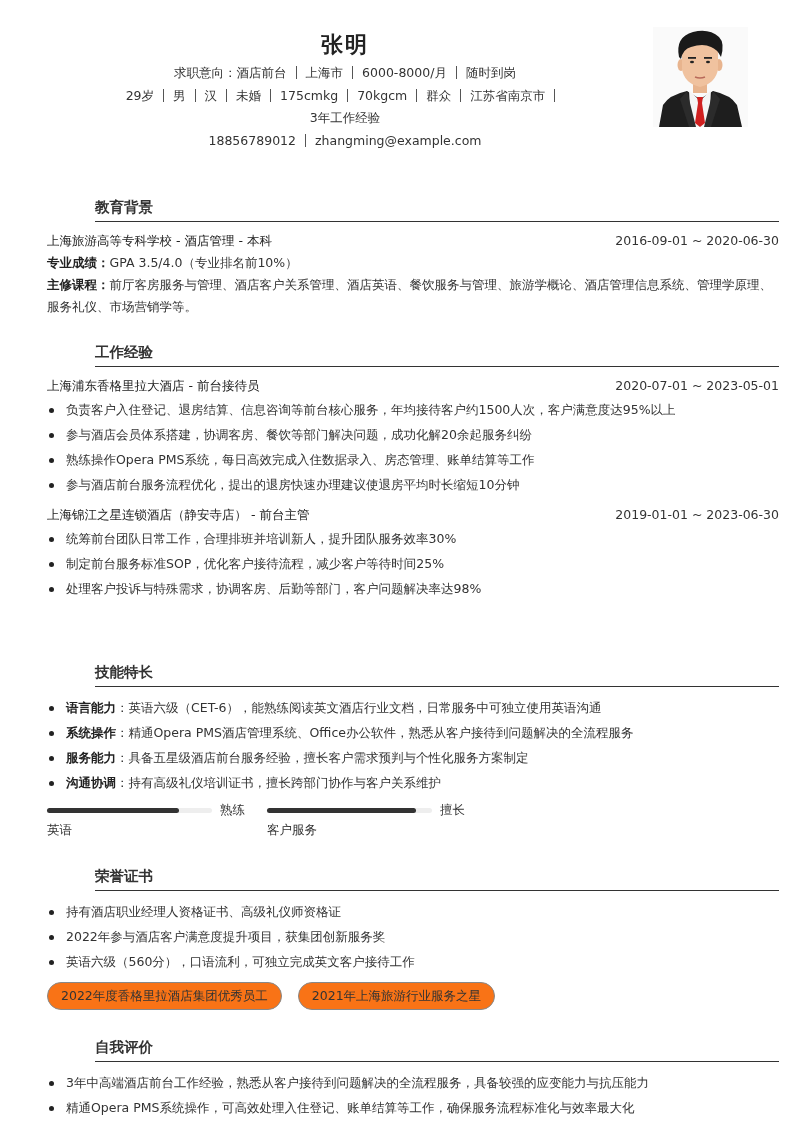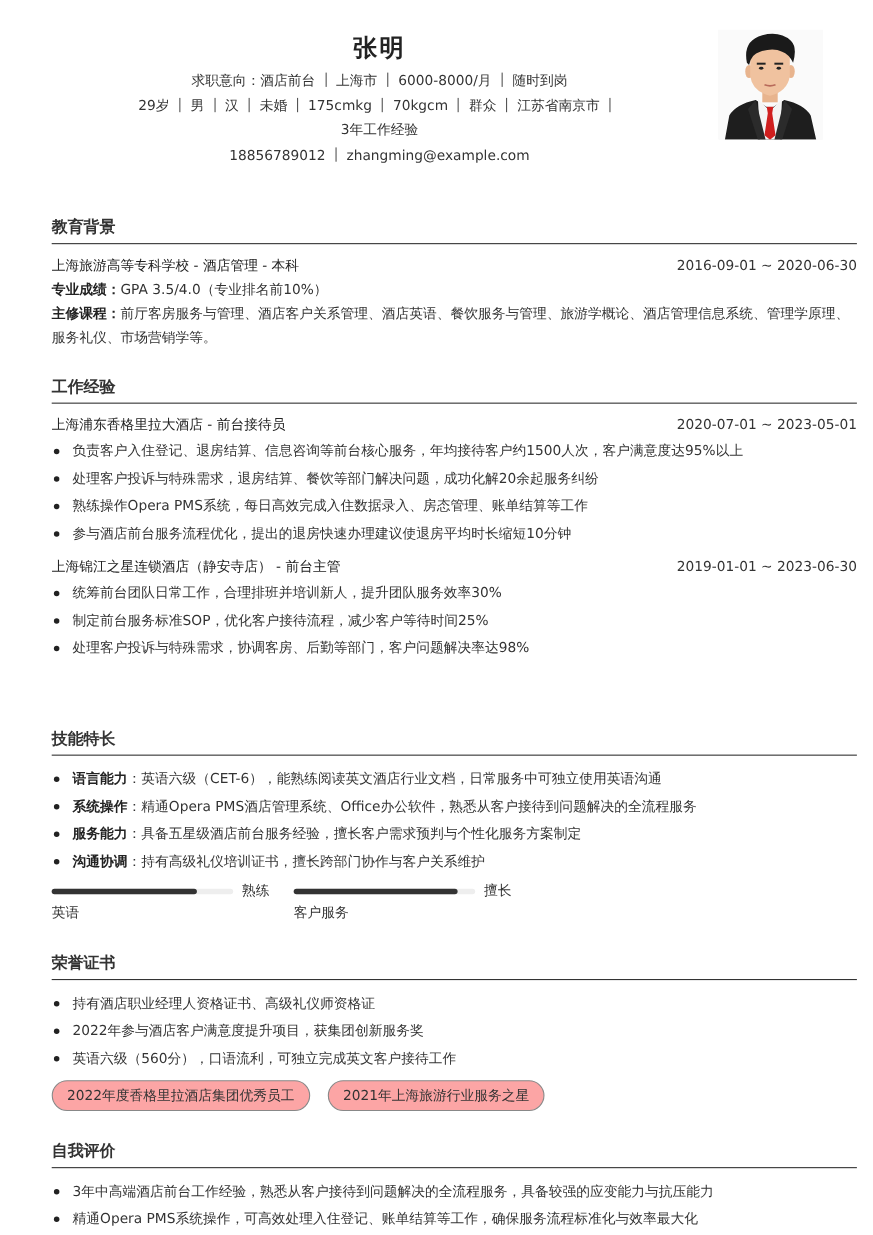--- a/index.html
+++ b/index.html
@@ -19,21 +19,21 @@
     .info-row .sep { display: inline-block; width: 1px; height: 13px; background: #555; margin: 0 9px; vertical-align: -2px; }
     .photo {
       position: absolute; left: 638px; top: 27px; width: 95px; height: 100px;
       background: #fafafa; overflow: hidden;
     }
 
     
     .section { position: absolute; left: 32px; width: 732px; }
     .sec-title {
       font-size: 14.5px; font-weight: bold; color: #333; line-height: 22px;
-      border-bottom: 1.5px solid #333; padding-bottom: 3px; margin-bottom: 8px;
+      border-bottom: 1.5px solid #333; padding-bottom: 3px; margin-bottom: 8px; margin-left: 48px;
     }
     .entry-head { display: flex; justify-content: space-between; font-size: 12.5px; line-height: 22px; }
     .entry-head .title { font-weight: normal; color: #222; }
     .entry-head .date { color: #333; }
     .para { font-size: 12.5px; line-height: 22px; color: #333; }
     .para b { color: #222; }
     ul.bullets { list-style: none; }
     ul.bullets li {
       position: relative; padding-left: 19px; font-size: 12.5px; line-height: 25px; color: #333;
     }
@@ -50,21 +50,21 @@
       position: absolute; left: 0; top: 7px; width: 165px; height: 5px; background: #eeeeee; border-radius: 3px;
     }
     .skill .fill { height: 5px; background: #333; border-radius: 3px; }
     .skill .level { position: absolute; left: 173px; top: 0; font-size: 12.5px; line-height: 18px; color: #333; }
     .skill .sname { position: absolute; left: 0; top: 20px; font-size: 12.5px; line-height: 18px; color: #333; }
 
     
     .pills { display: flex; gap: 16px; margin-top: 8px; }
     .pill {
       border: 1px solid #888; border-radius: 14px; padding: 0 13px; height: 28px; line-height: 26px;
-      font-size: 12.5px; color: #333; background: #fca5a5;
+      font-size: 12.5px; color: #333; background: #f97316;
     }
   </style>
 </head>
 <body>
 
 <div class="page">
 
   <div class="header">
     <div class="name">张明</div>
     <div class="info-row">
@@ -125,21 +125,21 @@
   </div>
 
   <div class="section" style="top:341px;">
     <div class="sec-title">工作经验</div>
     <div class="entry-head">
       <span class="title">上海浦东香格里拉大酒店 - 前台接待员</span>
       <span class="date">2020-07-01 ~ 2023-05-01</span>
     </div>
     <ul class="bullets">
       <li>负责客户入住登记、退房结算、信息咨询等前台核心服务，年均接待客户约1500人次，客户满意度达95%以上</li>
-      <li>处理客户投诉与特殊需求，退房结算、餐饮等部门解决问题，成功化解20余起服务纠纷</li>
+      <li>参与酒店会员体系搭建，协调客房、餐饮等部门解决问题，成功化解20余起服务纠纷</li>
       <li>熟练操作Opera PMS系统，每日高效完成入住数据录入、房态管理、账单结算等工作</li>
       <li>参与酒店前台服务流程优化，提出的退房快速办理建议使退房平均时长缩短10分钟</li>
     </ul>
     <div class="entry-head" style="margin-top:7px;gap:20px;">
       <span class="title">上海锦江之星连锁酒店（静安寺店） - 前台主管</span>
       <span class="date">2019-01-01 ~ 2023-06-30</span>
     </div>
     <ul class="bullets">
       <li>统筹前台团队日常工作，合理排班并培训新人，提升团队服务效率30%</li>
       <li>制定前台服务标准SOP，优化客户接待流程，减少客户等待时间25%</li>

